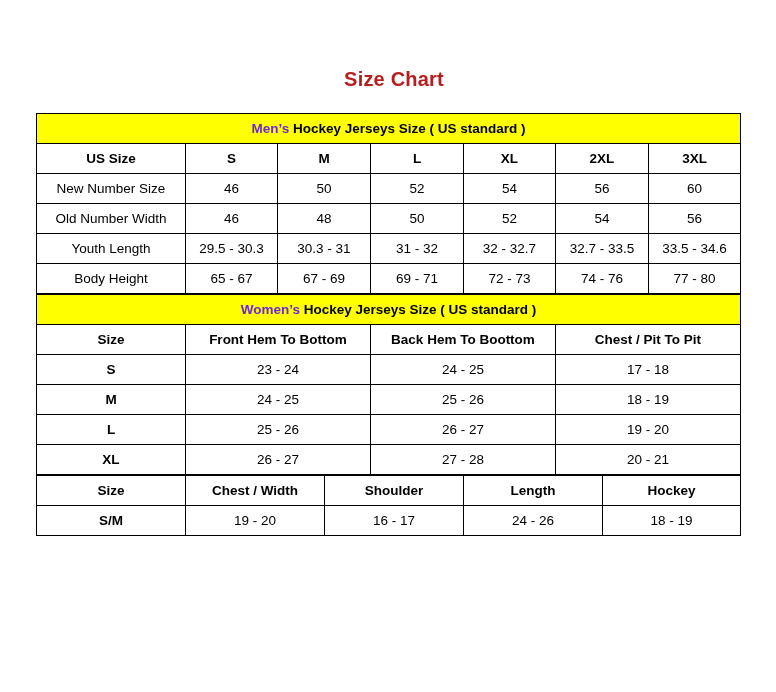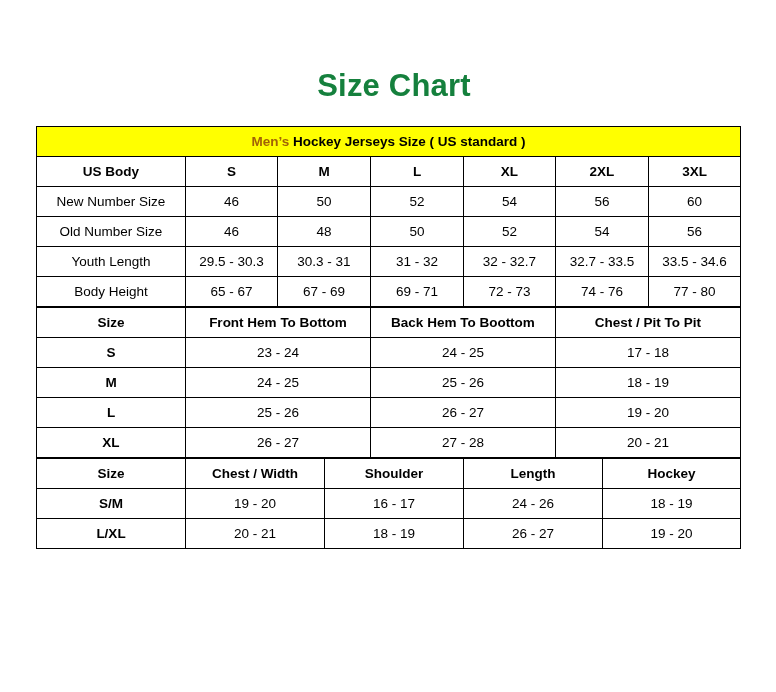--- a/index.html
+++ b/index.html
@@ -15,22 +15,22 @@
     overflow: hidden;
   }
   .page {
     width: 776px;
     height: 692px;
     position: relative;
     box-sizing: border-box;
   }
   .title {
     text-align: center;
-    color: #15803d;
-    font-size: 31px;
+    color: #b91c1c;
+    font-size: 20px;
     font-weight: bold;
     padding-top: 68px;
     letter-spacing: 0.2px;
     margin-left: 12px;
   }
   .chart-wrap {
     margin: 22px 36px 0 36px;
   }
   table.size-table {
     border-collapse: collapse;
@@ -45,21 +45,21 @@
     height: 25px;
     padding: 2px 1px;
   }
   .section-header td {
     background: #ffff00;
     font-weight: bold;
     font-size: 15px;
     height: 30px;
   }
   .section-header .accent {
-    color: #a16207;
+    color: #6d28d9;
     text-align: right;
   }
   .colhead td {
     font-weight: bold;
   }
   .rowlabel {
     font-weight: normal;
   }
   .bold-cell {
     font-weight: bold;
@@ -82,39 +82,39 @@
         <col style="width:93px">
         <col style="width:92px">
         <col style="width:93px">
         <col style="width:92px">
       </colgroup>
       <tbody>
         <tr class="section-header">
           <td colspan="7"><span class="accent">Men’s</span><span> Hockey Jerseys Size ( US standard )</span></td>
         </tr>
         <tr class="colhead">
-          <td>US Body</td>
+          <td>US Size</td>
           <td>S</td>
           <td>M</td>
           <td>L</td>
           <td>XL</td>
           <td>2XL</td>
           <td>3XL</td>
         </tr>
         <tr>
           <td class="rowlabel">New Number Size</td>
           <td>46</td>
           <td>50</td>
           <td>52</td>
           <td>54</td>
           <td>56</td>
           <td>60</td>
         </tr>
         <tr>
-          <td class="rowlabel">Old Number Size</td>
+          <td class="rowlabel">Old Number Width</td>
           <td>46</td>
           <td>48</td>
           <td>50</td>
           <td>52</td>
           <td>54</td>
           <td>56</td>
         </tr>
         <tr>
           <td class="rowlabel">Youth Length</td>
           <td>29.5 - 30.3</td>
@@ -137,20 +137,23 @@
     </table>
 
     <table class="size-table">
       <colgroup>
         <col style="width:149px">
         <col style="width:185px">
         <col style="width:185px">
         <col style="width:185px">
       </colgroup>
       <tbody>
+        <tr class="section-header">
+          <td colspan="4"><span class="accent">Women’s</span><span> Hockey Jerseys Size ( US standard )</span></td>
+        </tr>
         <tr class="colhead">
           <td>Size</td>
           <td>Front Hem To Bottom</td>
           <td>Back Hem To Boottom</td>
           <td>Chest / Pit To Pit</td>
         </tr>
         <tr>
           <td class="bold-cell">S</td>
           <td>23 - 24</td>
           <td>24 - 25</td>
@@ -193,24 +196,17 @@
           <td>Length</td>
           <td>Hockey</td>
         </tr>
         <tr>
           <td class="bold-cell">S/M</td>
           <td>19 - 20</td>
           <td>16 - 17</td>
           <td>24 - 26</td>
           <td>18 - 19</td>
         </tr>
-        <tr>
-          <td class="bold-cell">L/XL</td>
-          <td>20 - 21</td>
-          <td>18 - 19</td>
-          <td>26 - 27</td>
-          <td>19 - 20</td>
-        </tr>
       </tbody>
     </table>
 
   </div>
 </div>
 
 </body></html>

